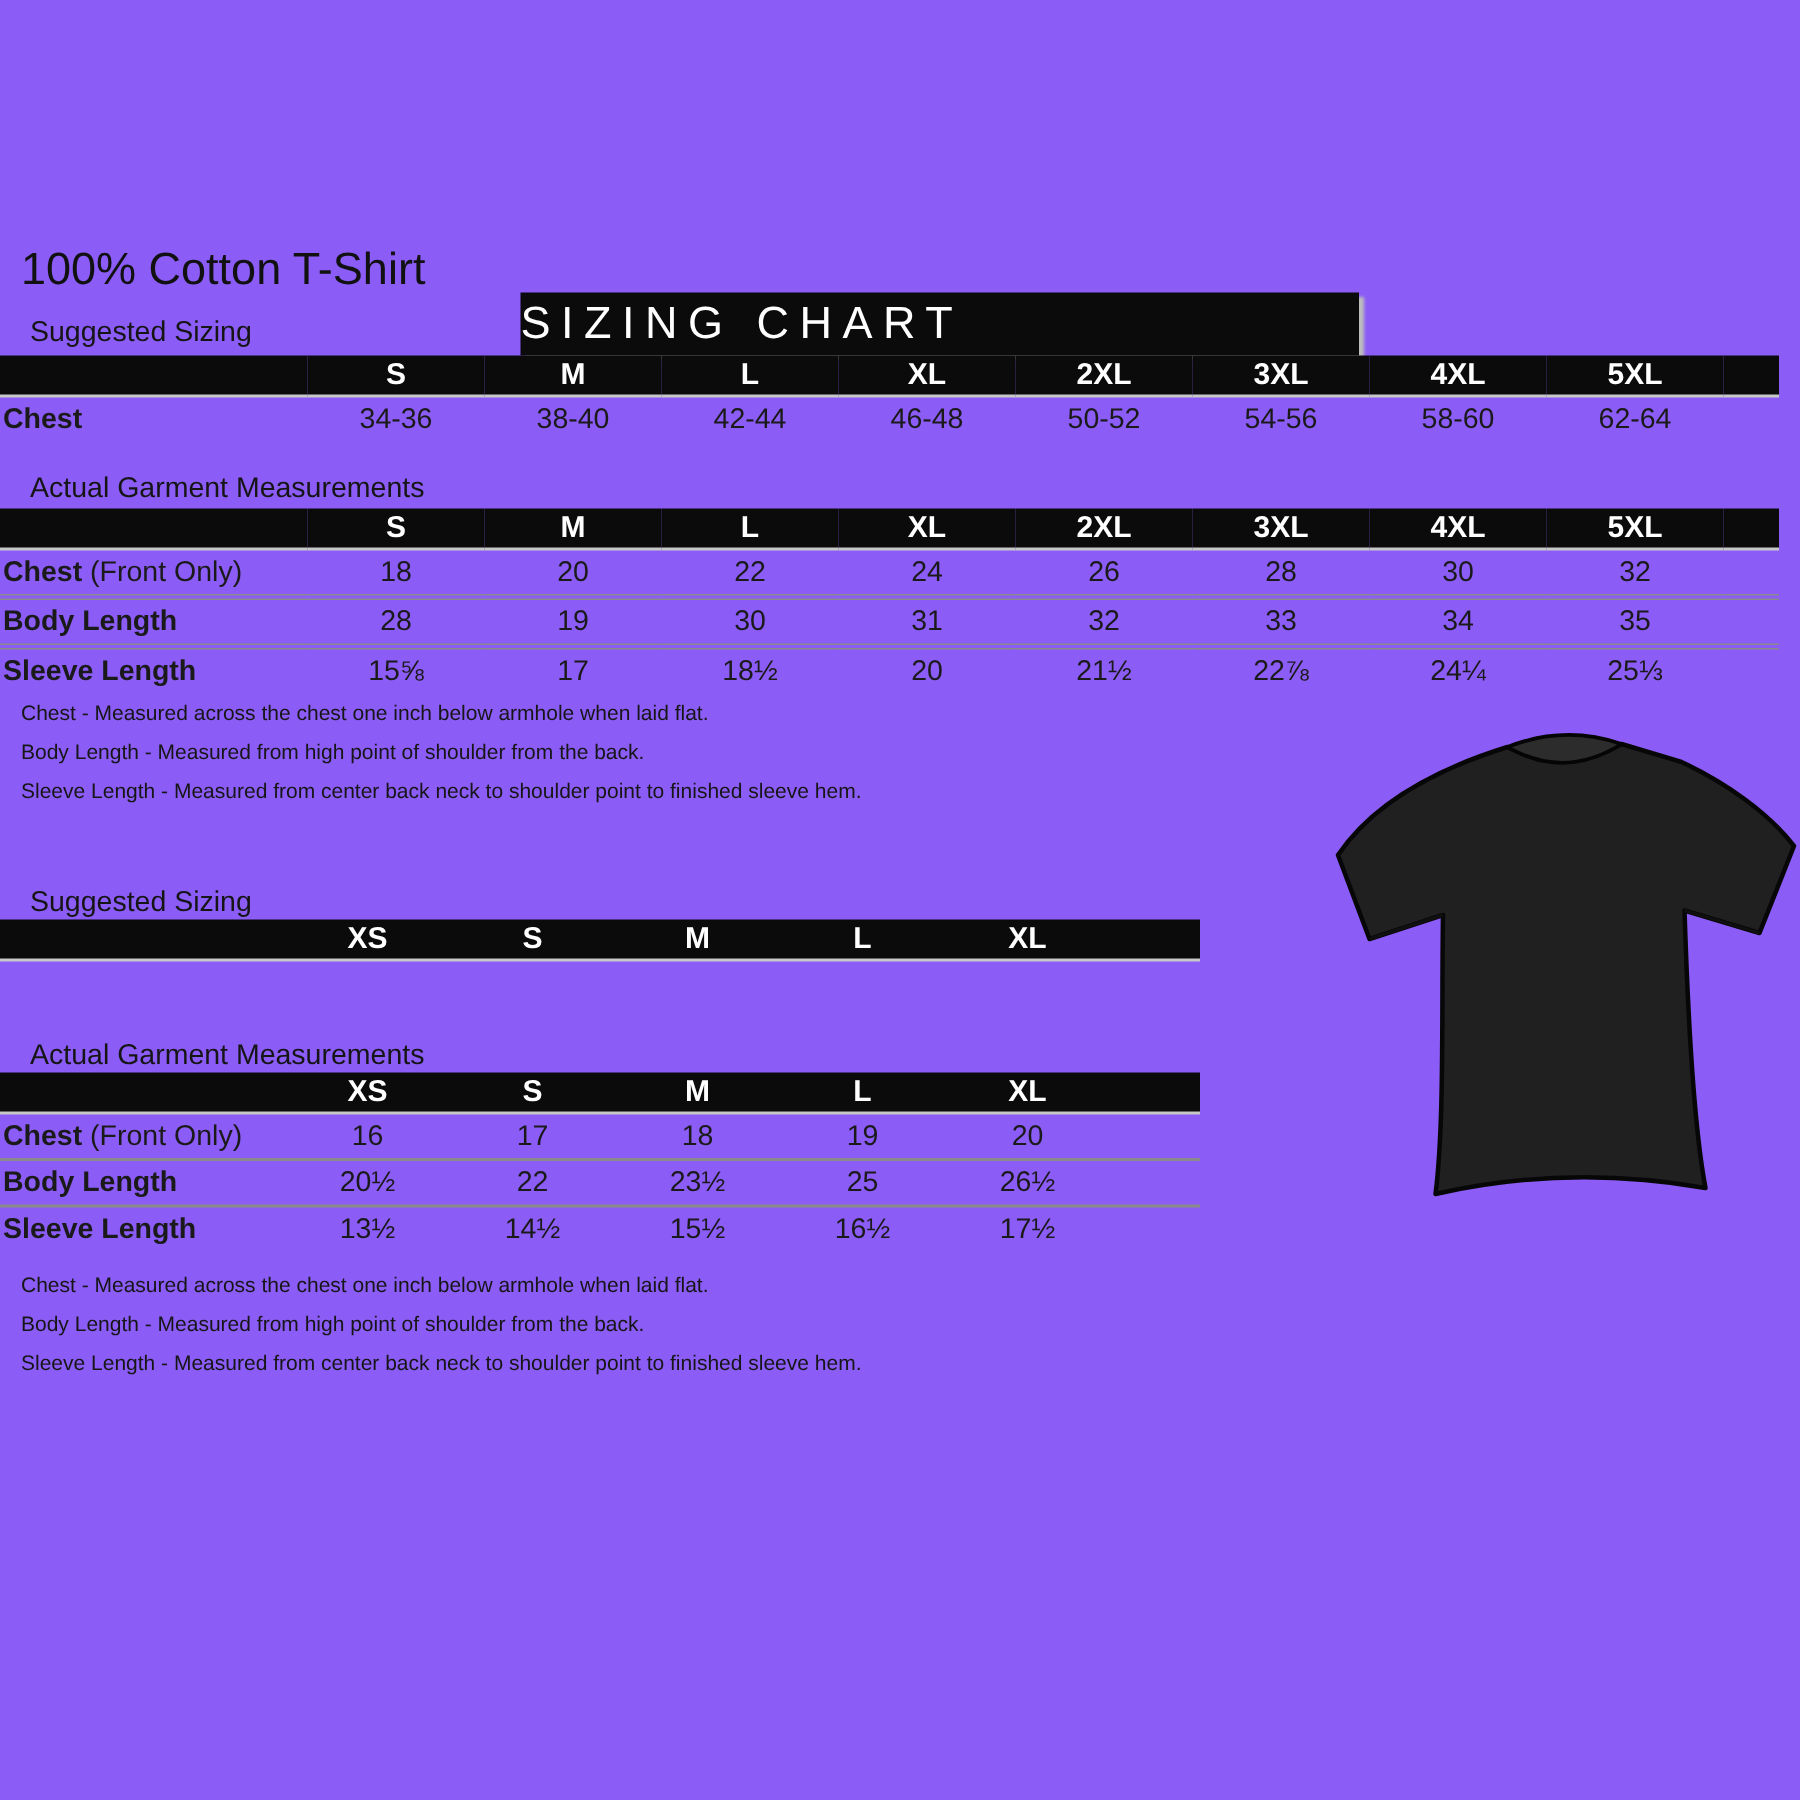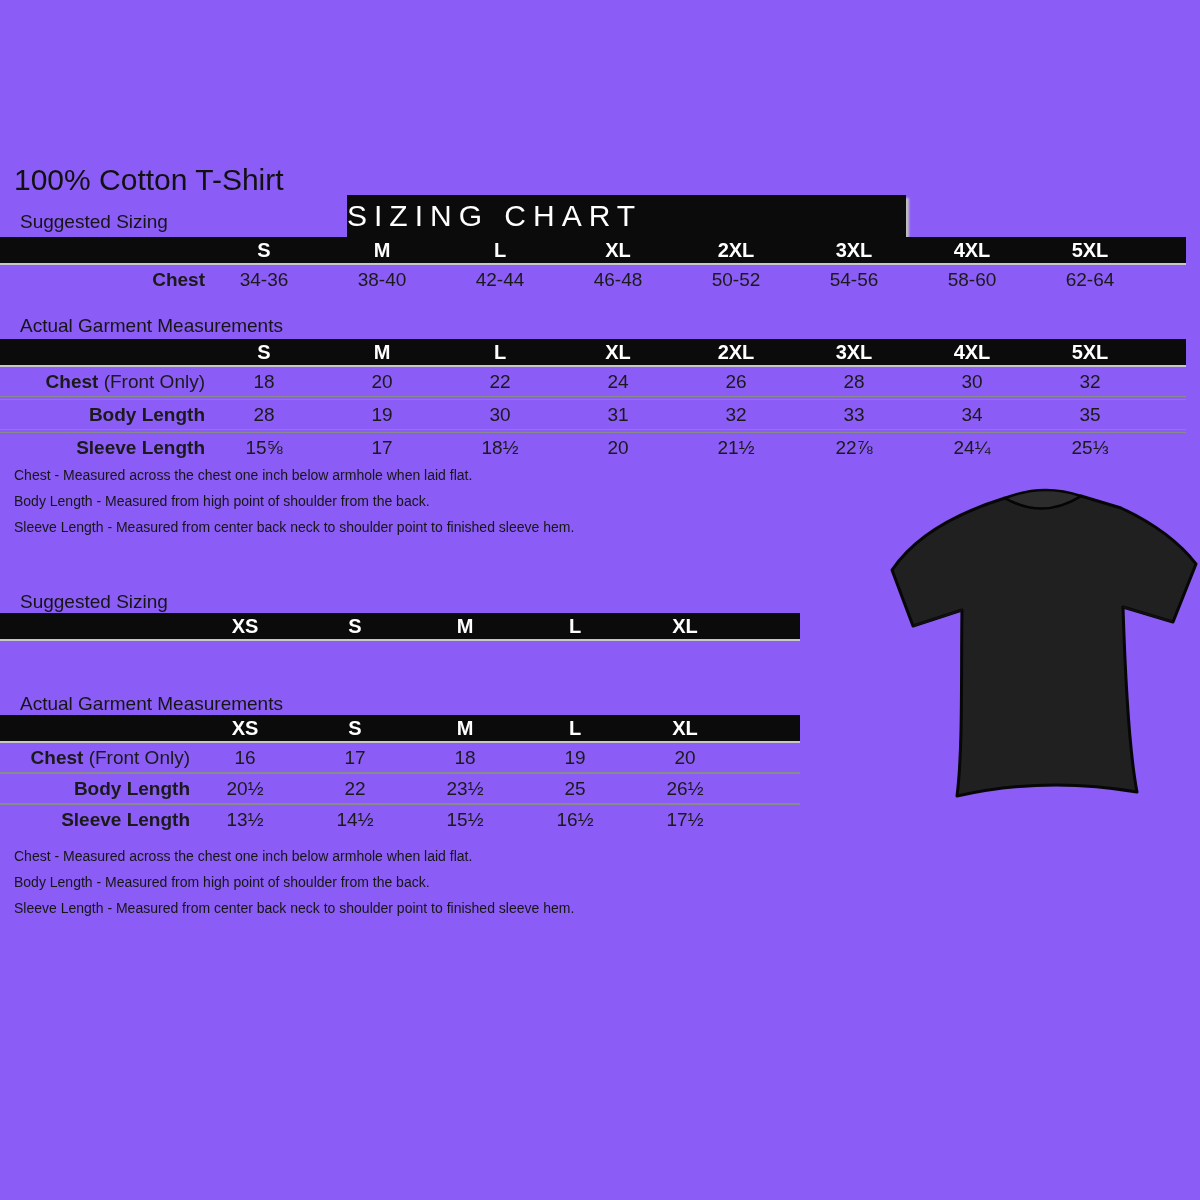--- a/index.html
+++ b/index.html
@@ -18,21 +18,21 @@
   .youth-title{position:absolute;left:8px;top:549px;font-size:28px;font-weight:700;color:#0d0d0d;}
 
   table.tbl{position:absolute;left:0;border-collapse:collapse;table-layout:fixed;}
   table.w-adult{width:1186px;}
   table.w-youth{width:800px;}
   .tbl tr.hdr th{
     background:#0b0b0b;color:#ffffff;font-size:20px;font-weight:700;text-align:center;
     height:26px;padding:0;border-bottom:2px solid #c8c8c8;
   }
   .tbl td{font-size:19px;color:#1a1a1a;text-align:center;height:29px;padding:0;}
-  .tbl td.lbl,.tbl th.lbl{text-align:right;padding-left:22px;}
+  .tbl td.lbl,.tbl th.lbl{text-align:left;padding-left:2px;}
   .tbl td.lbl .b{font-weight:700;}
   .tbl td.lbl .suffix{font-weight:400;}
   table.sep-double tr.row + tr.row td{border-top:4px double #8a8a8a;}
   table.sep-single tr.row + tr.row td{border-top:2px solid #8a8a8a;}
 
   .notes{position:absolute;left:14px;font-size:14px;color:#161616;}
   .notes .note-line{line-height:26px;}
 
   .tshirt{position:absolute;left:885px;top:470px;width:315px;height:335px;}
 </style>

